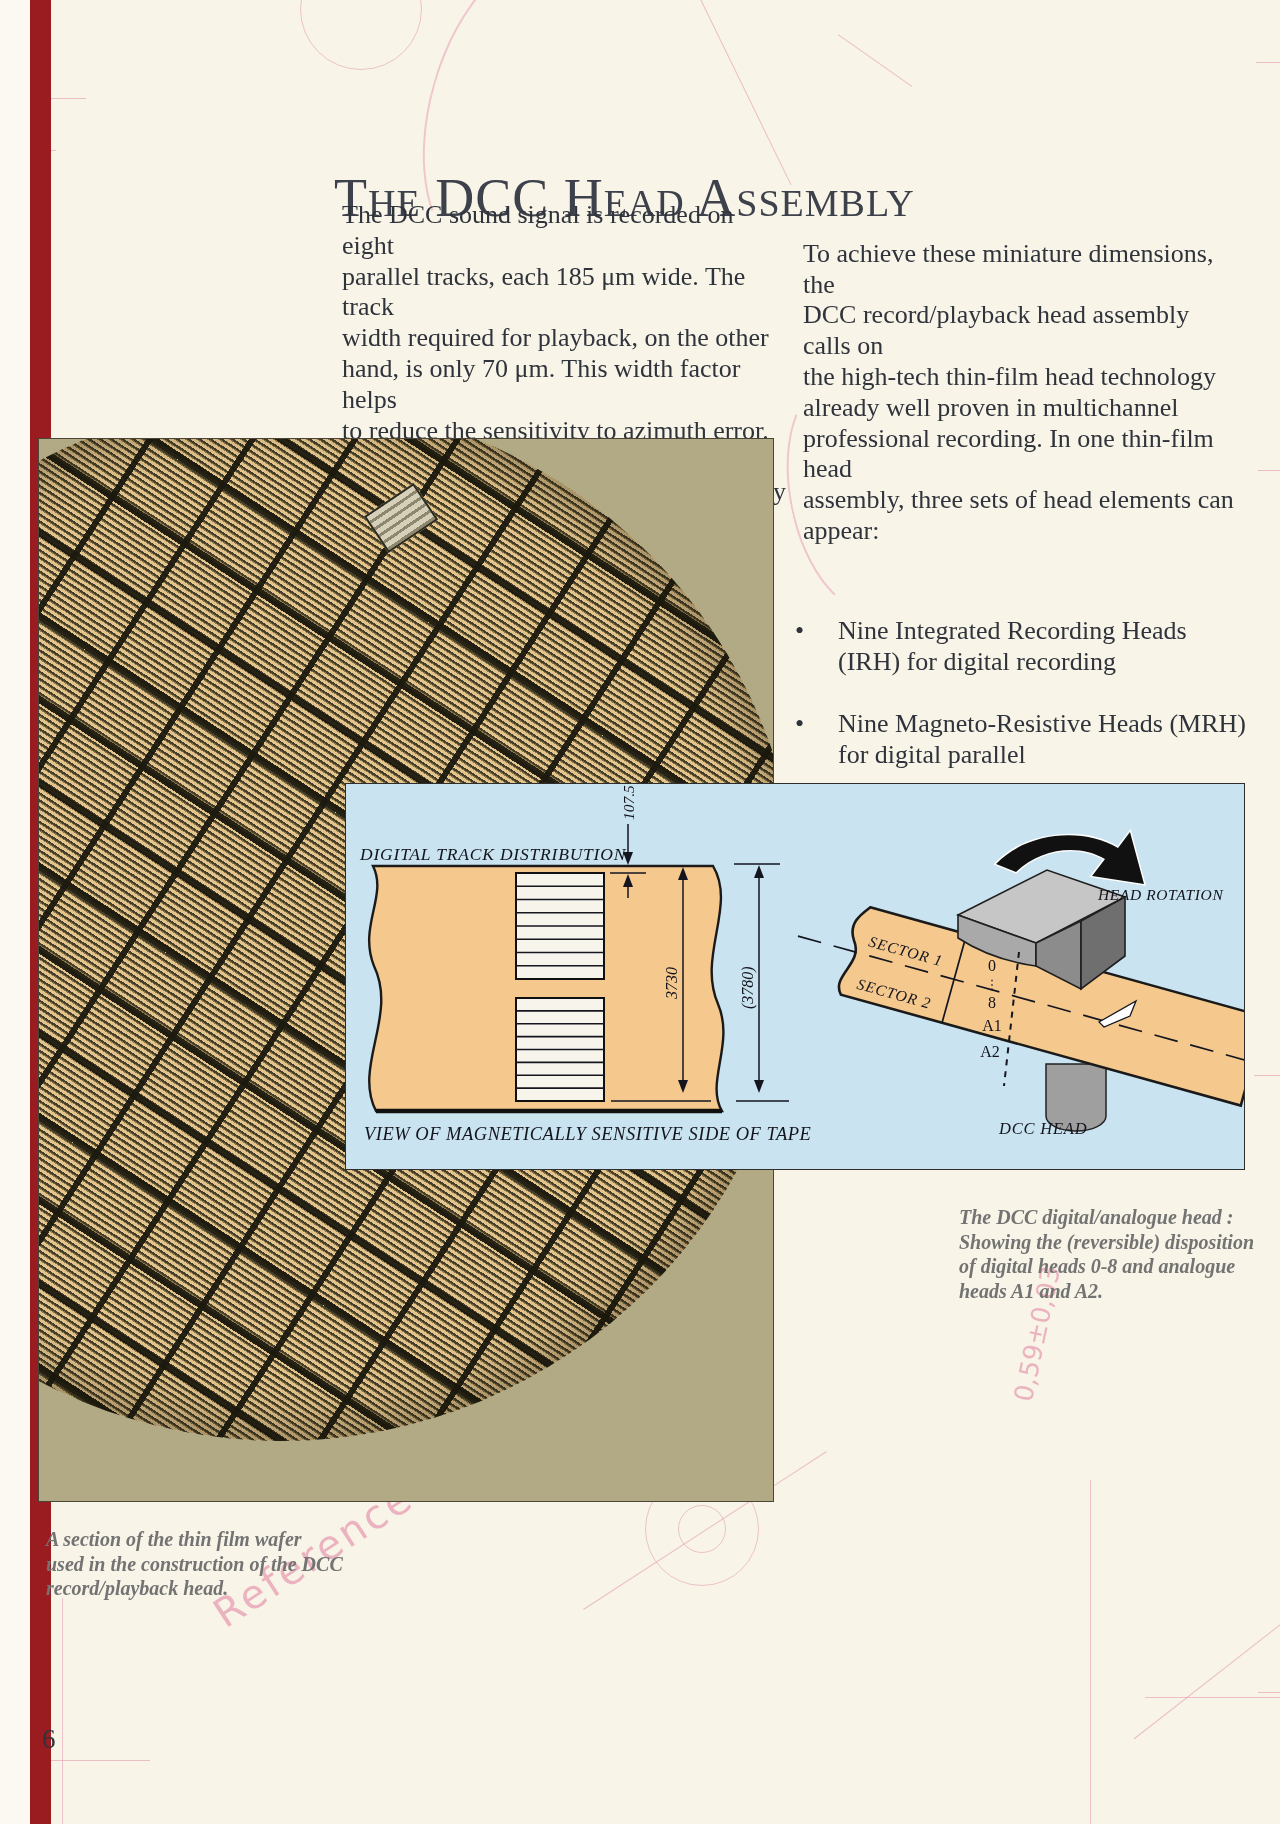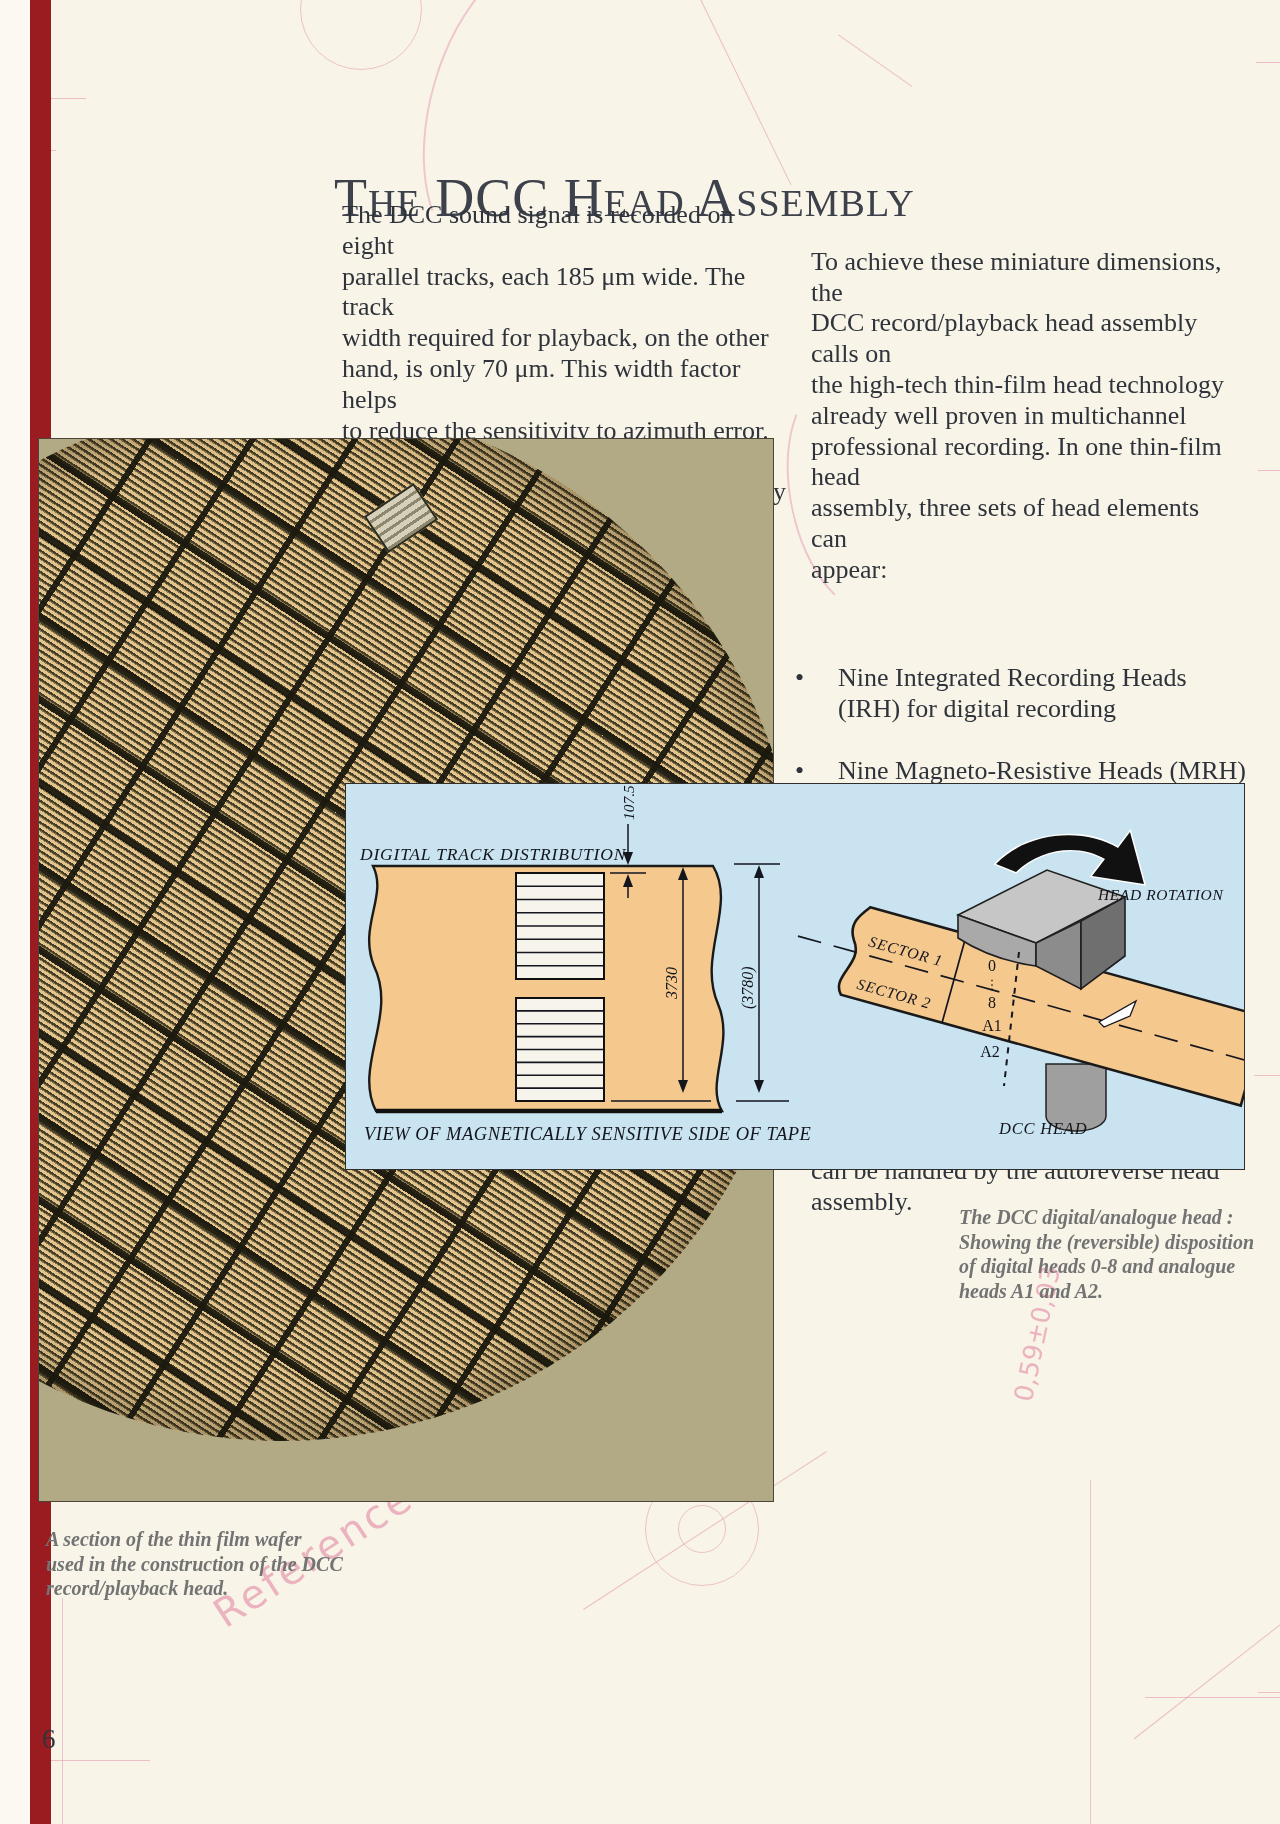--- a/index.html
+++ b/index.html
@@ -16,21 +16,21 @@
   .wm-circle{border:1.6px solid rgba(228,143,174,.5);border-radius:50%;}
   .wm-arc{border:2px solid transparent;border-left-color:rgba(228,143,174,.45);border-radius:50%;}
   .wm-text{color:rgba(224,124,158,.55);font-family:"DejaVu Sans",sans-serif;white-space:nowrap;}
 
   
   .page-title{position:absolute;left:334px;top:132px;font-size:54px;line-height:60px;
       font-variant:small-caps;letter-spacing:1px;color:#3d414b;font-weight:500;}
   .col{position:absolute;font-size:26px;line-height:30.8px;white-space:pre-line;color:#2f333b;}
   .col-left{left:342px;top:200px;width:445px;}
   .col-right{left:795px;top:200px;width:452px;}
-  .col-right p{margin:16px;white-space:pre-line;}
+  .col-right p{margin:8px;white-space:pre-line;}
   .bullets{margin:0;padding:0;list-style:none;}
   .bullet-row{display:flex;}
   .bullet-dot{width:43px;flex:0 0 43px;}
   .bullet-text{white-space:pre-line;}
   .para2{margin-top:31px !important;}
 
   
   .photo{position:absolute;left:38px;top:438px;width:734px;height:1062px;background:#b2aa85;
       border:1px solid #4a4538;overflow:hidden;}
   .wafer-circle{position:absolute;left:-278px;top:-38px;width:1040px;height:1040px;border-radius:50%;
@@ -110,21 +110,21 @@
 appear:</p>
     <ul class="bullets">
       <li class="bullet-row">
         <span class="bullet-dot">•</span>
         <span class="bullet-text">Nine Integrated Recording Heads
 (IRH) for digital recording</span>
       </li>
       <li class="bullet-row">
         <span class="bullet-dot">•</span>
         <span class="bullet-text">Nine Magneto-Resistive Heads (MRH)
-for digital playback</span>
+for digital parallel</span>
       </li>
       <li class="bullet-row">
         <span class="bullet-dot">•</span>
       </li>
     </ul>
     <p class="para2">The digital heads occupy one half of the head
 surface, while the analogue heads occupy the
 other.  Thus, both digital and analogue tapes
 can be handled by the autoreverse head
 assembly.</p>

